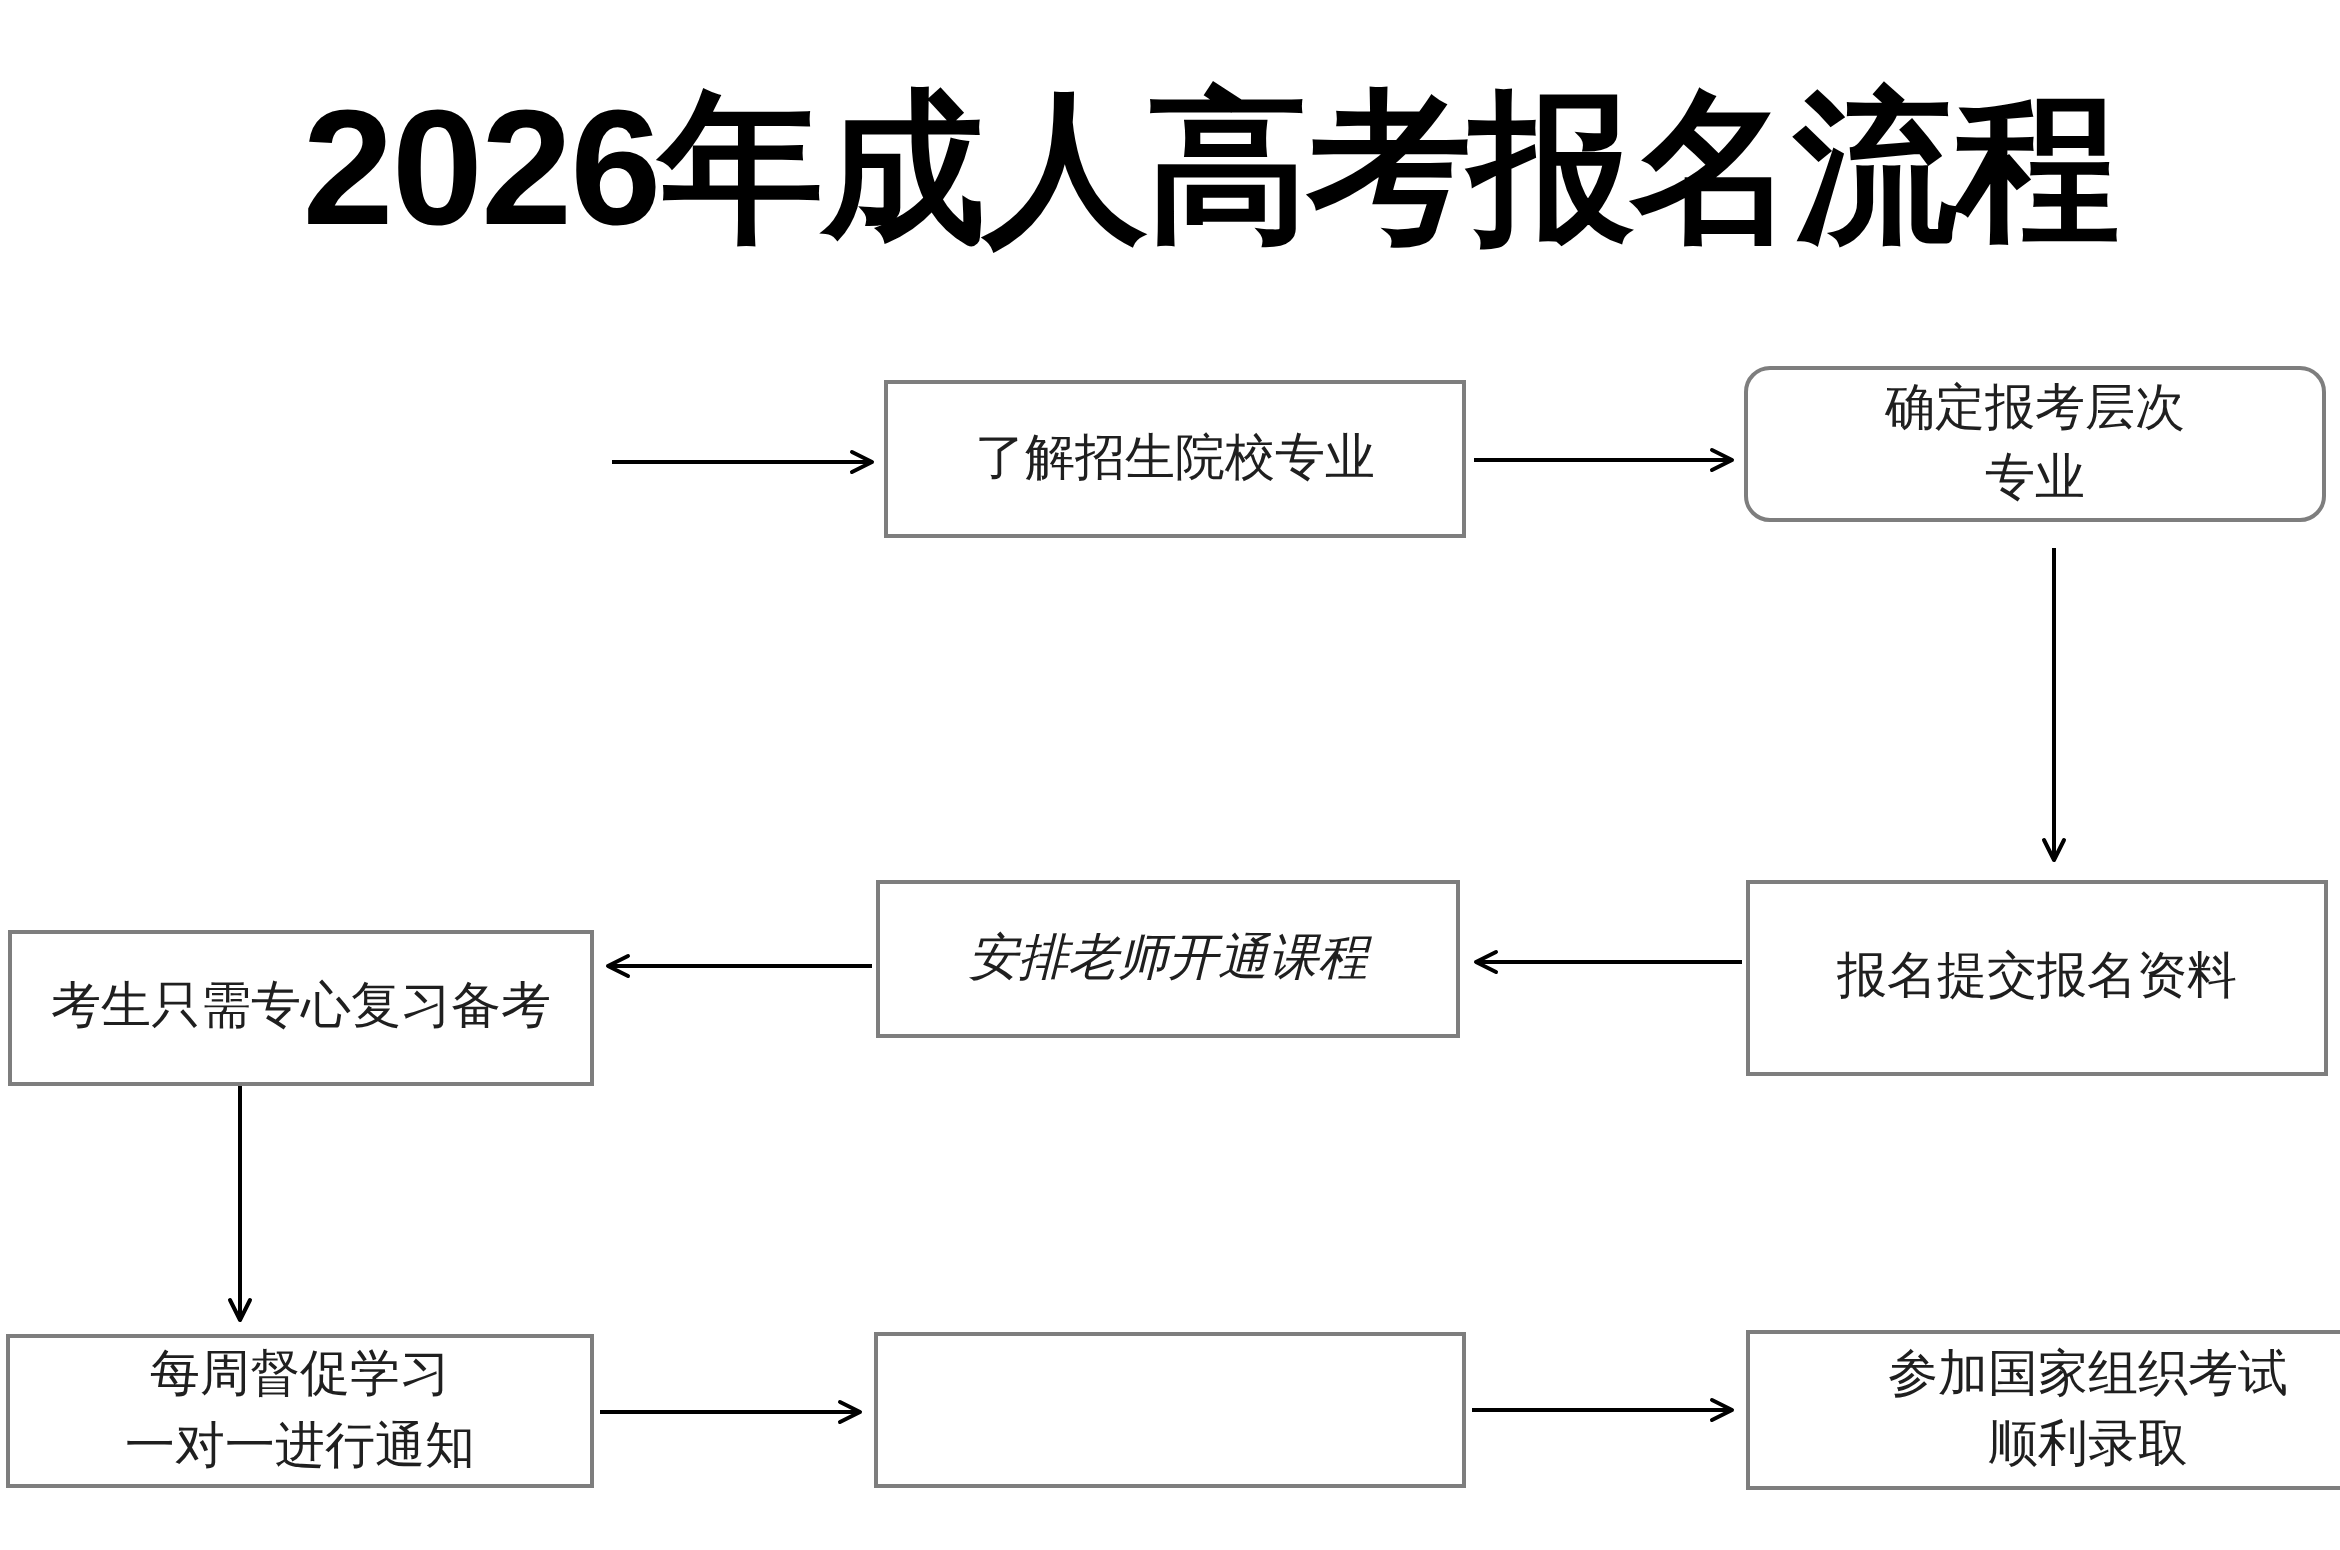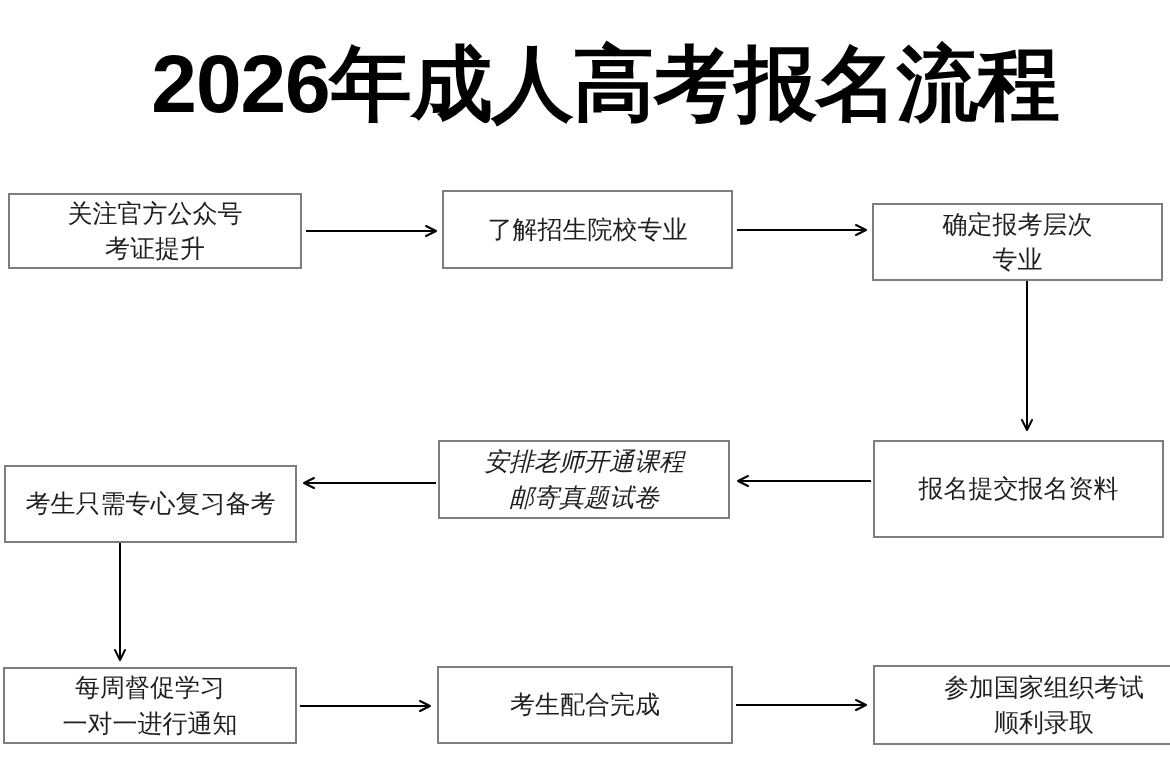--- a/index.html
+++ b/index.html
@@ -42,21 +42,21 @@
     white-space: nowrap;
   }
   .arrow-layer {
     position: absolute; left: 0; top: 0;
     width: 1170px; height: 775px;
     pointer-events: none;
   }
   
   #n1 { left: 8px;   top: 193px; width: 294px; height: 76px; }
   #n2 { left: 442px; top: 190px; width: 291px; height: 79px; }
-  #n3 { left: 872px; top: 203px; width: 291px; height: 78px; }
+  #n3 { left: 872px; top: 183px; width: 291px; height: 78px; border-radius: 13px; }
   #n4 { left: 873px; top: 440px; width: 291px; height: 98px; }
   #n5 { left: 438px; top: 440px; width: 292px; height: 79px; font-style: italic; }
   #n6 { left: 4px;   top: 440px; width: 293px; height: 78px; margin-top: 25px; }
   #n7 { left: 3px;   top: 667px; width: 294px; height: 77px; }
   #n8 { left: 437px; top: 666px; width: 296px; height: 78px; }
   #n9 { left: 873px; top: 665px; width: 342px; height: 80px; }
 </style>
 </head>
 <body>
 
@@ -73,54 +73,48 @@
     <line x1="306" y1="231" x2="436" y2="231" stroke="#000000" stroke-width="2" marker-end="url(#ah)"></line>
     <line x1="737" y1="230" x2="866" y2="230" stroke="#000000" stroke-width="2" marker-end="url(#ah)"></line>
     <line x1="1027" y1="274" x2="1027" y2="430" stroke="#000000" stroke-width="2" marker-end="url(#ah)"></line>
     <line x1="871" y1="481" x2="738" y2="481" stroke="#000000" stroke-width="2" marker-end="url(#ah)"></line>
     <line x1="436" y1="483" x2="304" y2="483" stroke="#000000" stroke-width="2" marker-end="url(#ah)"></line>
     <line x1="120" y1="522" x2="120" y2="660" stroke="#000000" stroke-width="2" marker-end="url(#ah)"></line>
     <line x1="300" y1="706" x2="430" y2="706" stroke="#000000" stroke-width="2" marker-end="url(#ah)"></line>
     <line x1="736" y1="705" x2="866" y2="705" stroke="#000000" stroke-width="2" marker-end="url(#ah)"></line>
   </svg>
 
-  <div class="node" id="n1">
-    <span>关注官方公众号</span>
-    <span>考证提升</span>
-  </div>
 
   <div class="node" id="n2">
     <span>了解招生院校专业</span>
   </div>
 
   <div class="node" id="n3">
     <span>确定报考层次</span>
     <span>专业</span>
   </div>
 
   <div class="node" id="n4">
     <span>报名提交报名资料</span>
   </div>
 
   <div class="node" id="n5">
     <span>安排老师开通课程</span>
-    <span>邮寄真题试卷</span>
   </div>
 
   <div class="node" id="n6">
     <span>考生只需专心复习备考</span>
   </div>
 
   <div class="node" id="n7">
     <span>每周督促学习</span>
     <span>一对一进行通知</span>
   </div>
 
   <div class="node" id="n8">
-    <span>考生配合完成</span>
   </div>
 
   <div class="node" id="n9">
     <span>参加国家组织考试</span>
     <span>顺利录取</span>
   </div>
 
 </div>
 
 </body></html>

